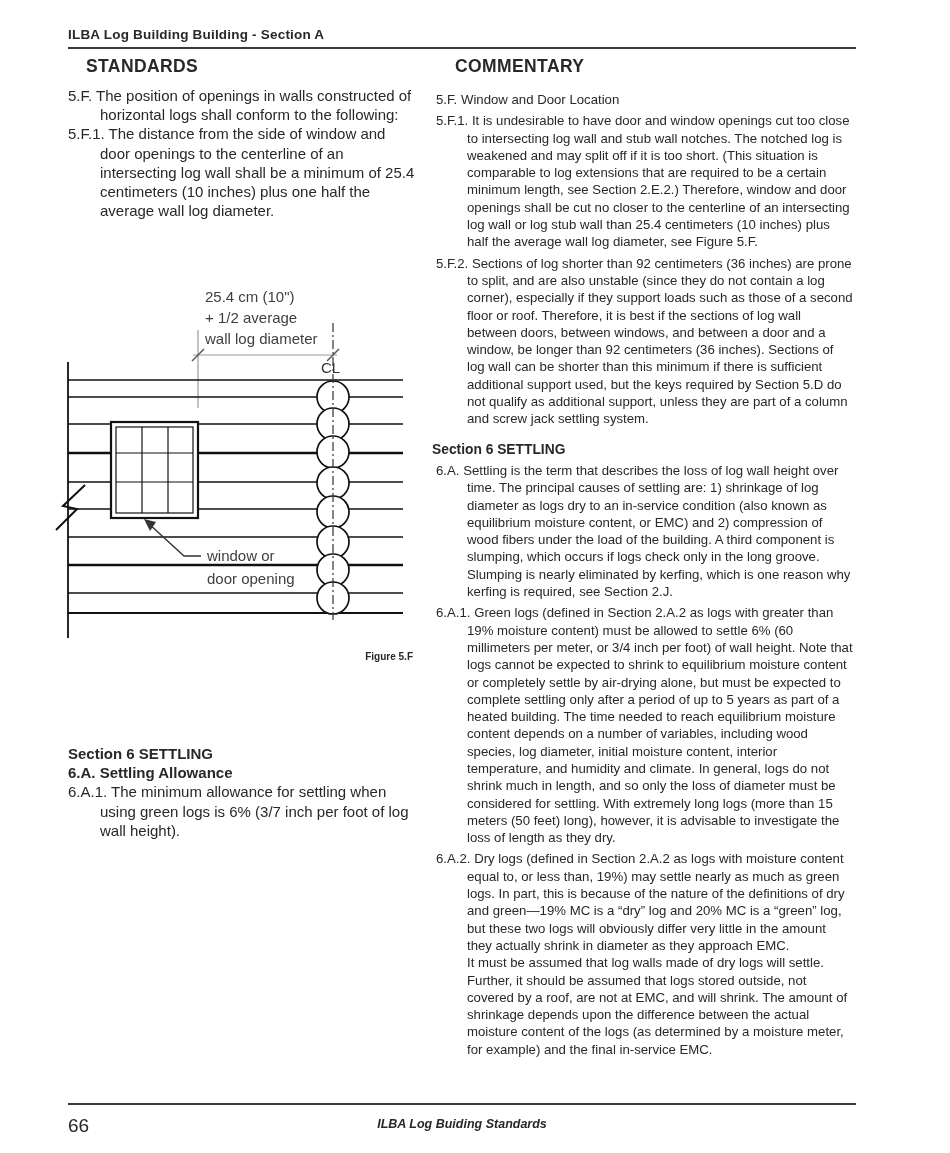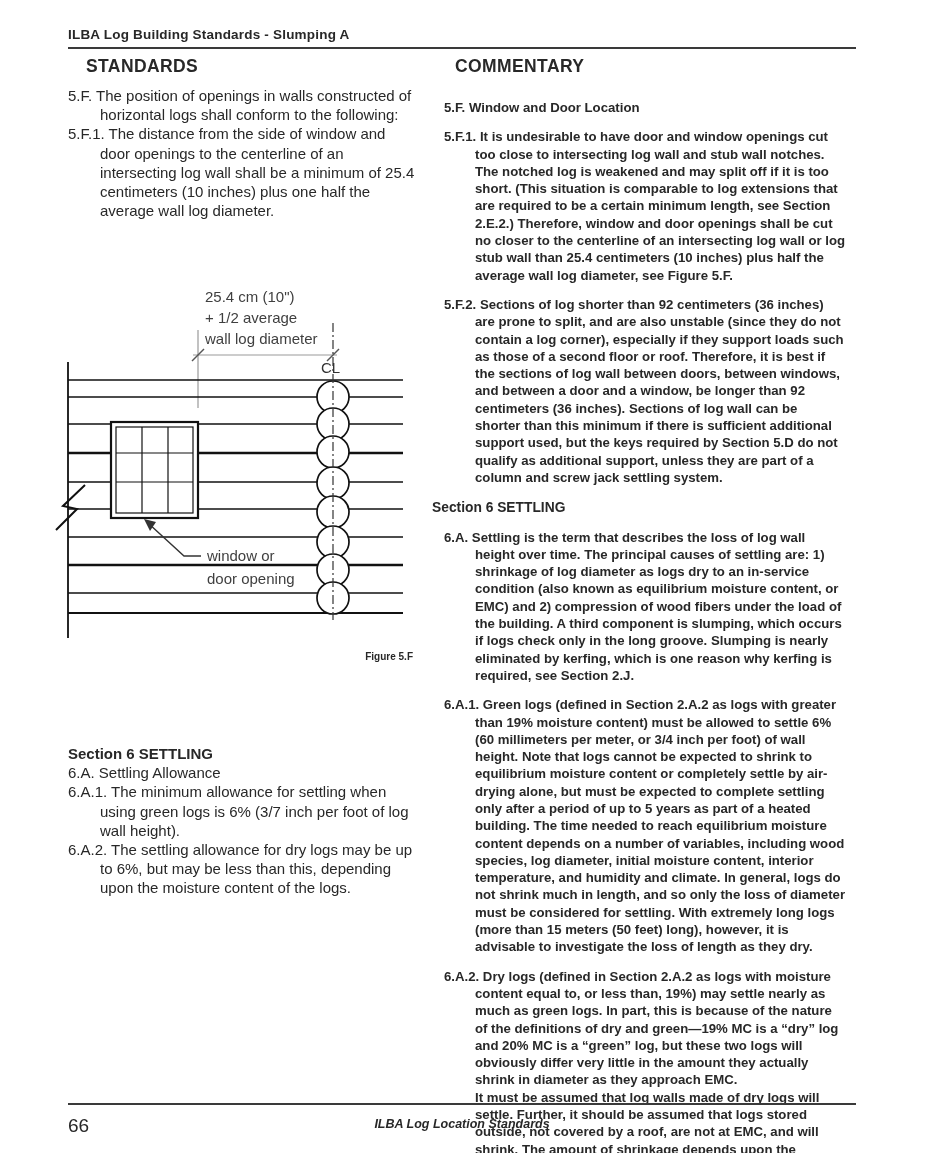--- a/index.html
+++ b/index.html
@@ -16,45 +16,45 @@
   .col-heading{position:absolute;top:56px;font-size:17.5px;font-weight:bold;letter-spacing:.4px;margin-left:18px;}
   #standards-heading{left:68px;}
   #commentary-heading{left:437px;}
 
   
   .left-col{position:absolute;left:68px;width:350px;font-size:15px;line-height:19.2px;}
   #left-top{top:86px;}
   #left-bottom{top:725px;}
   .para-l{padding-left:32px;text-indent:-32px;margin:0;}
   .sec-head-l{font-weight:bold;margin-top:19px;}
-  .sec-subhead-l{font-weight:normal;}
+  .sec-subhead-l{font-weight:bold;}
 
   
   .right-col{position:absolute;left:432px;top:87px;width:426px;font-size:13.2px;line-height:17.3px;}
-  .para-r{padding-left:31px;text-indent:-31px;margin:12px;font-weight:bold;}
+  .para-r{padding-left:31px;text-indent:-31px;margin:4px;}
   .para-r .cont{display:block;text-indent:0;}
   .sec-head-r{font-weight:bold;margin-top:13px;font-size:13.8px;}
 
   
   .figure-svg{position:absolute;left:55px;top:268px;}
   .fig-caption{position:absolute;left:68px;top:651px;width:345px;text-align:right;font-weight:bold;font-size:10px;}
 
   
   .footer-page-num{position:absolute;left:68px;top:1115px;font-size:19px;}
   .footer-title{position:absolute;left:68px;top:1117px;width:788px;text-align:center;
     font-size:12.5px;font-weight:bold;font-style:italic;}
 
   svg text{font-family:"Liberation Sans",sans-serif;}
 </style>
 </head>
 <body>
 
 <div class="page">
 
-  <div class="header-title">ILBA Log Building Standards - Slumping A</div>
+  <div class="header-title">ILBA Log Building Building - Section A</div>
   <div class="rule rule-top"></div>
 
   <div id="standards-heading" class="col-heading">STANDARDS</div>
   <div id="commentary-heading" class="col-heading">COMMENTARY</div>
 
   <div id="left-top" class="left-col">
     <p class="para-l"><span>5.F.</span> <span>The position of openings in walls constructed of horizontal logs shall conform to the following:</span></p>
     <p class="para-l"><span>5.F.1.</span> <span>The distance from the side of window and door openings to the centerline of an intersecting log wall shall be a minimum of 25.4 centimeters (10 inches) plus one half the average wall log diameter.</span></p>
   </div>
 
@@ -122,30 +122,29 @@
       <text x="152" y="316" font-size="15" fill="#3f3f3f">door opening</text>
     </g>
   </svg>
 
   <div class="fig-caption">Figure 5.F</div>
 
   <div id="left-bottom" class="left-col">
     <div class="sec-head-l">Section 6 SETTLING</div>
     <div class="sec-subhead-l">6.A. Settling Allowance</div>
     <p class="para-l"><span>6.A.1.</span> <span>The minimum allowance for settling when using green logs is 6% (3/7 inch per foot of log wall height).</span></p>
-    <p class="para-l"><span>6.A.2.</span> <span>The settling allowance for dry logs may be up to 6%, but may be less than this, depending upon the moisture content of the logs.</span></p>
   </div>
 
   <div class="right-col">
     <p class="para-r"><span>5.F.</span> <span>Window and Door Location</span></p>
     <p class="para-r"><span>5.F.1.</span> <span>It is undesirable to have door and window openings cut too close to intersecting log wall and stub wall notches. The notched log is weakened and may split off if it is too short. (This situation is comparable to log extensions that are required to be a certain minimum length, see Section 2.E.2.) Therefore, window and door openings shall be cut no closer to the centerline of an intersecting log wall or log stub wall than 25.4 centimeters (10 inches) plus half the average wall log diameter, see Figure 5.F.</span></p>
     <p class="para-r"><span>5.F.2.</span> <span>Sections of log shorter than 92 centimeters (36 inches) are prone to split, and are also unstable (since they do not contain a log corner), especially if they support loads such as those of a second floor or roof. Therefore, it is best if the sections of log wall between doors, between windows, and between a door and a window, be longer than 92 centimeters (36 inches). Sections of log wall can be shorter than this minimum if there is sufficient additional support used, but the keys required by Section 5.D do not qualify as additional support, unless they are part of a column and screw jack settling system.</span></p>
     <div class="sec-head-r">Section 6 SETTLING</div>
     <p class="para-r"><span>6.A.</span> <span>Settling is the term that describes the loss of log wall height over time. The principal causes of settling are: 1) shrinkage of log diameter as logs dry to an in-service condition (also known as equilibrium moisture content, or EMC) and 2) compression of wood fibers under the load of the building. A third component is slumping, which occurs if logs check only in the long groove. Slumping is nearly eliminated by kerfing, which is one reason why kerfing is required, see Section 2.J.</span></p>
     <p class="para-r"><span>6.A.1.</span> <span>Green logs (defined in Section 2.A.2 as logs with greater than 19% moisture content) must be allowed to settle 6% (60 millimeters per meter, or 3/4 inch per foot) of wall height. Note that logs cannot be expected to shrink to equilibrium moisture content or completely settle by air-drying alone, but must be expected to complete settling only after a period of up to 5 years as part of a heated building. The time needed to reach equilibrium moisture content depends on a number of variables, including wood species, log diameter, initial moisture content, interior temperature, and humidity and climate. In general, logs do not shrink much in length, and so only the loss of diameter must be considered for settling. With extremely long logs (more than 15 meters (50 feet) long), however, it is advisable to investigate the loss of length as they dry.</span></p>
     <p class="para-r"><span>6.A.2.</span> <span>Dry logs (defined in Section 2.A.2 as logs with moisture content equal to, or less than, 19%) may settle nearly as much as green logs. In part, this is because of the nature of the definitions of dry and green—19% MC is a “dry” log and 20% MC is a “green” log, but these two logs will obviously differ very little in the amount they actually shrink in diameter as they approach EMC.</span><span class="cont">It must be assumed that log walls made of dry logs will settle. Further, it should be assumed that logs stored outside, not covered by a roof, are not at EMC, and will shrink. The amount of shrinkage depends upon the difference between the actual moisture content of the logs (as determined by a moisture meter, for example) and the final in-service EMC.</span></p>
   </div>
 
   <div class="rule rule-bottom"></div>
   <div class="footer-page-num">66</div>
-  <div class="footer-title">ILBA Log Location Standards</div>
+  <div class="footer-title">ILBA Log Buiding Standards</div>
 
 </div>
 
 </body></html>

